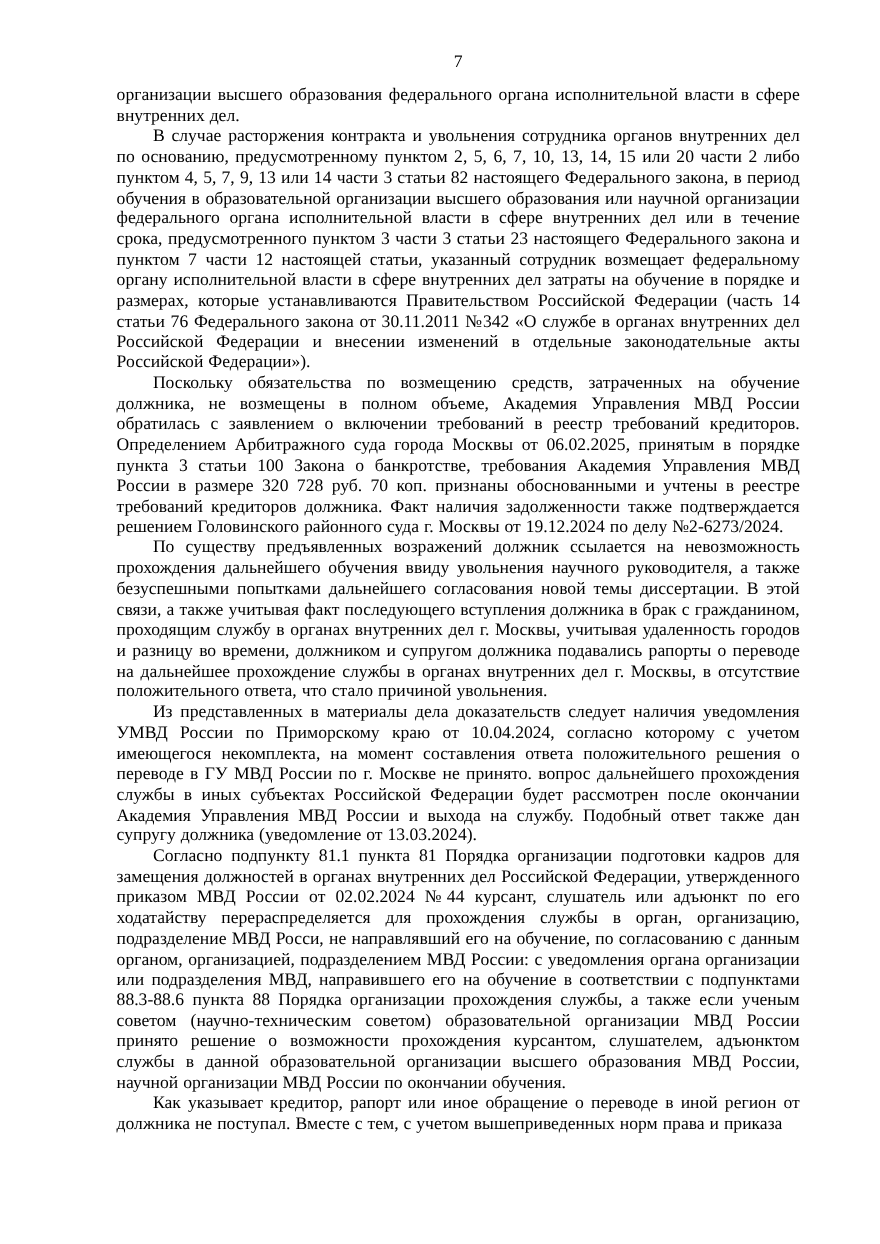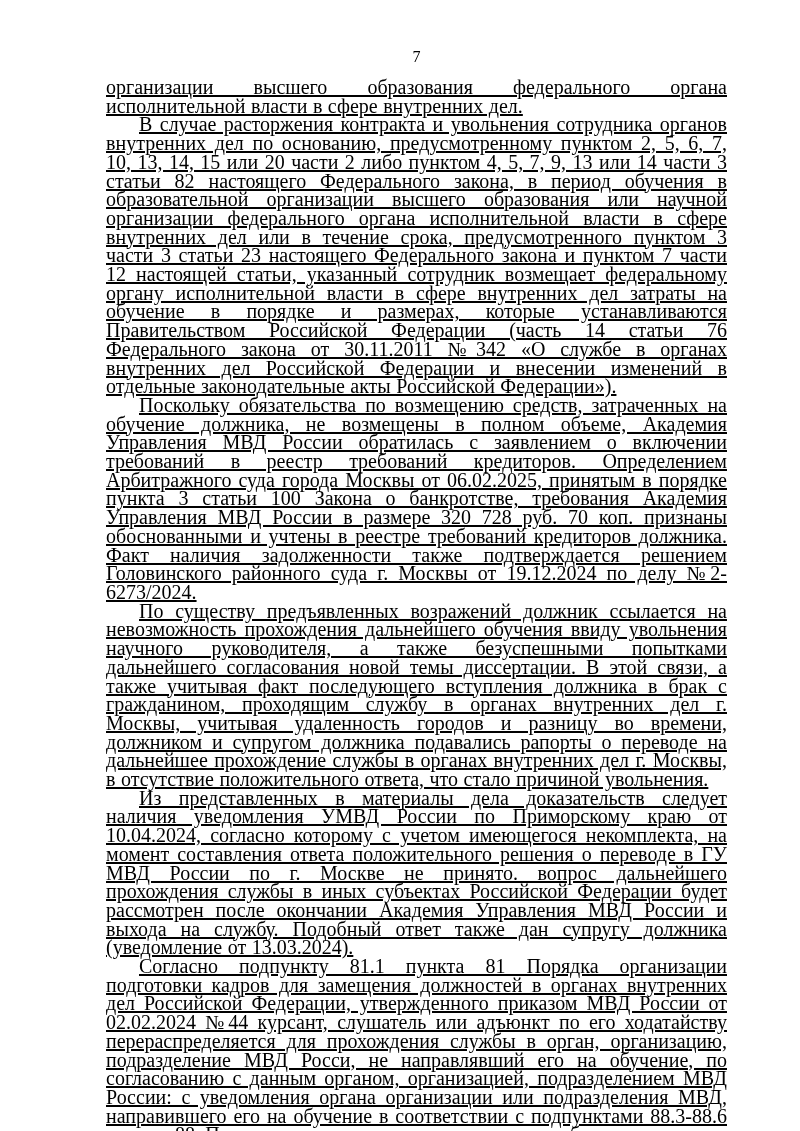--- a/index.html
+++ b/index.html
@@ -23,37 +23,37 @@
     width: 621px;
   }
   .page-number {
     text-align: center;
     font-size: 16px;
     line-height: 19px;
     margin-bottom: 12px;
   }
   .para {
     margin: 0;
-    font-size: 20px;
+    font-size: 16px;
     line-height: 18.7px;
     text-align: justify;
     text-indent: 33px;
     word-spacing: 0.5px;
-    text-decoration: underline;
   }
   .para.no-indent {
     text-indent: 0;
   }
 </style>
 </head>
 <body>
 
 <div class="page">
   <div class="content">
     <div class="page-number">7</div>
     <p class="para no-indent">организации высшего образования федерального органа исполнительной власти в сфере внутренних дел.</p>
     <p class="para">В случае расторжения контракта и увольнения сотрудника органов внутренних дел по основанию, предусмотренному пунктом 2, 5, 6, 7, 10, 13, 14, 15 или 20 части 2 либо пунктом 4, 5, 7, 9, 13 или 14 части 3 статьи 82 настоящего Федерального закона, в период обучения в образовательной организации высшего образования или научной организации федерального органа исполнительной власти в сфере внутренних дел или в течение срока, предусмотренного пунктом 3 части 3 статьи 23 настоящего Федерального закона и пунктом 7 части 12 настоящей статьи, указанный сотрудник возмещает федеральному органу исполнительной власти в сфере внутренних дел затраты на обучение в порядке и размерах, которые устанавливаются Правительством Российской Федерации (часть 14 статьи 76 Федерального закона от 30.11.2011 №342 «О службе в органах внутренних дел Российской Федерации и внесении изменений в отдельные законодательные акты Российской Федерации»).</p>
     <p class="para">Поскольку обязательства по возмещению средств, затраченных на обучение должника, не возмещены в полном объеме, Академия Управления МВД России обратилась с заявлением о включении требований в реестр требований кредиторов. Определением Арбитражного суда города Москвы от 06.02.2025, принятым в порядке пункта 3 статьи 100 Закона о банкротстве, требования Академия Управления МВД России в размере 320 728 руб. 70 коп. признаны обоснованными и учтены в реестре требований кредиторов должника. Факт наличия задолженности также подтверждается решением Головинского районного суда г. Москвы от 19.12.2024 по делу №2-6273/2024.</p>
     <p class="para">По существу предъявленных возражений должник ссылается на невозможность прохождения дальнейшего обучения ввиду увольнения научного руководителя, а также безуспешными попытками дальнейшего согласования новой темы диссертации. В этой связи, а также учитывая факт последующего вступления должника в брак с гражданином, проходящим службу в органах внутренних дел г. Москвы, учитывая удаленность городов и разницу во времени, должником и супругом должника подавались рапорты о переводе на дальнейшее прохождение службы в органах внутренних дел г. Москвы, в отсутствие положительного ответа, что стало причиной увольнения.</p>
     <p class="para">Из представленных в материалы дела доказательств следует наличия уведомления УМВД России по Приморскому краю от 10.04.2024, согласно которому с учетом имеющегося некомплекта, на момент составления ответа положительного решения о переводе в ГУ МВД России по г. Москве не принято. вопрос дальнейшего прохождения службы в иных субъектах Российской Федерации будет рассмотрен после окончании Академия Управления МВД России и выхода на службу. Подобный ответ также дан супругу должника (уведомление от 13.03.2024).</p>
     <p class="para">Согласно подпункту 81.1 пункта 81 Порядка организации подготовки кадров для замещения должностей в органах внутренних дел Российской Федерации, утвержденного приказом МВД России от 02.02.2024 №44 курсант, слушатель или адъюнкт по его ходатайству перераспределяется для прохождения службы в орган, организацию, подразделение МВД Росси, не направлявший его на обучение, по согласованию с данным органом, организацией, подразделением МВД России: с уведомления органа организации или подразделения МВД, направившего его на обучение в соответствии с подпунктами 88.3-88.6 пункта 88 Порядка организации прохождения службы, а также если ученым советом (научно-техническим советом) образовательной организации МВД России принято решение о возможности прохождения курсантом, слушателем, адъюнктом службы в данной образовательной организации высшего образования МВД России, научной организации МВД России по окончании обучения.</p>
+    <p class="para">Как указывает кредитор, рапорт или иное обращение о переводе в иной регион от должника не поступал. Вместе с тем, с учетом вышеприведенных норм права и приказа</p>
   </div>
 </div>
 
 </body></html>

